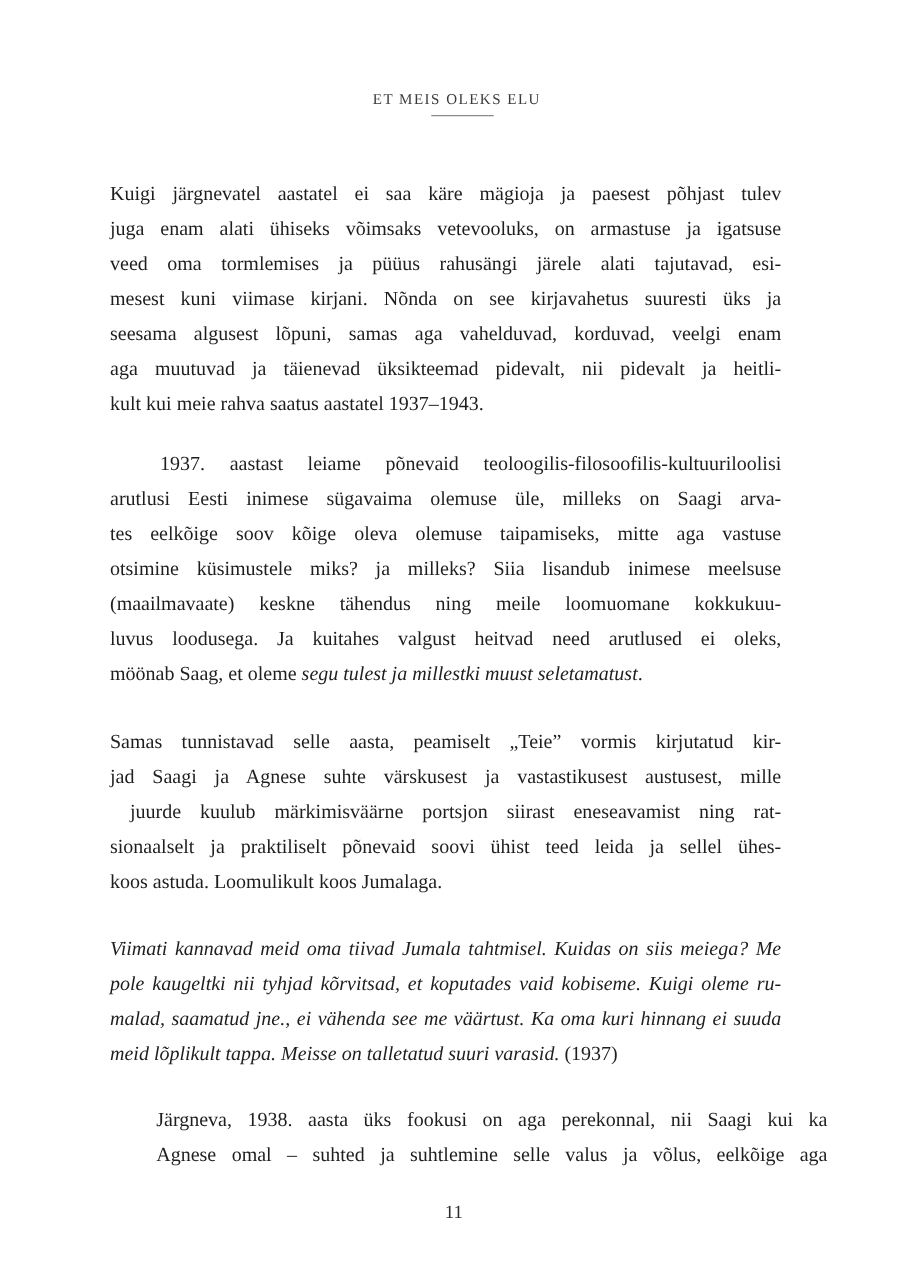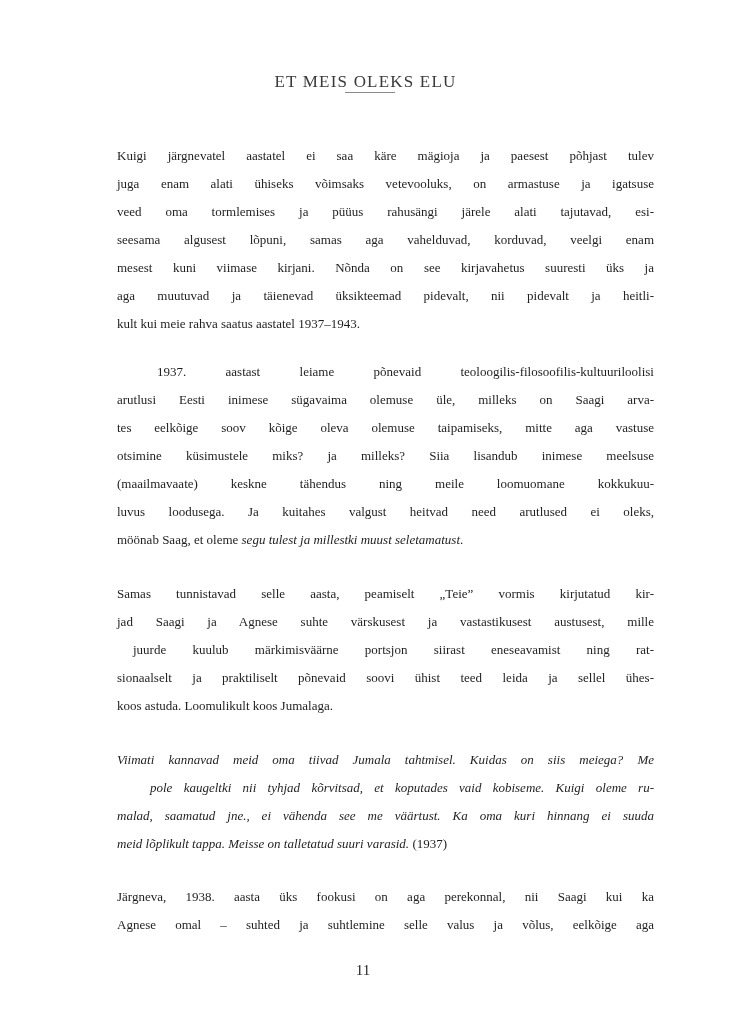--- a/index.html
+++ b/index.html
@@ -5,57 +5,57 @@
     html, body { margin: 0; padding: 0; background: #ffffff; }
     body { width: 731px; height: 1024px; position: relative; overflow: hidden; }
     .page {
       position: absolute; left: 0; top: 0; width: 731px; height: 1024px;
       background: #ffffff;
       font-family: "Liberation Serif", "DejaVu Serif", serif;
       color: #1e1e1e;
     }
     .running-head {
       position: absolute; top: 72px; left: 0; width: 731px; text-align: center;
-      font-size: 17px; letter-spacing: 1.2px; color: #3a3a3a;
+      font-size: 12px; letter-spacing: 1.2px; color: #3a3a3a;
     }
     .running-rule {
       position: absolute; top: 92px; left: 345px; width: 50px; height: 1px; background: #8a8a8a;
     }
     .body-text {
-      position: absolute; left: 117px; width: 537px;
-      font-size: 13px; line-height: 28px; text-align: justify;
+      position: absolute; left: 88px; width: 537px;
+      font-size: 16px; line-height: 28px; text-align: justify;
       hyphens: manual;
     }
     .line { display: block; text-align: justify; text-align-last: justify; white-space: nowrap; }
     .line.last { text-align-last: left; }
     .it { font-style: italic; }
     #p1 { top: 142px; }
     #p2 { top: 358px; }
     #p3 { top: 580px; }
     #p4 { top: 746px; }
-    #p5 { top: 883px; }
+    #p5 { top: 883px; margin-left: 37px; }
     .folio {
       position: absolute; top: 962px; left: 0; width: 726px; text-align: center;
       font-size: 15px; color: #2a2a2a;
     }
   </style>
 </head>
 <body>
 
 <div class="page">
 
   <div class="running-head">ET MEIS OLEKS ELU</div>
   <div class="running-rule"></div>
 
   <div class="body-text" id="p1">
     <span class="line" style="white-space: normal;">Kuigi järgnevatel aastatel ei saa käre mägioja ja paesest põhjast tulev</span>
     <span class="line" style="white-space: normal;">juga enam alati ühiseks võimsaks vetevooluks, on armastuse ja igatsuse</span>
     <span class="line" style="white-space: normal;">veed oma tormlemises ja püüus rahusängi järele alati tajutavad, esi-</span>
+    <span class="line" style="white-space: normal;">mesest kuni viimase kirjani. Nõnda on see kirjavahetus suuresti üks ja</span>
     <span class="line" style="white-space: normal;">seesama algusest lõpuni, samas aga vahelduvad, korduvad, veelgi enam</span>
-    <span class="line" style="white-space: normal;">mesest kuni viimase kirjani. Nõnda on see kirjavahetus suuresti üks ja</span>
     <span class="line" style="white-space: normal;">aga muutuvad ja täienevad üksikteemad pidevalt, nii pidevalt ja heitli-</span>
     <span class="line last">kult kui meie rahva saatus aastatel 1937–1943.</span>
   </div>
 
   <div class="body-text" id="p2">
     <span class="line" style="white-space: normal; margin-left: 40px;">1937. aastast leiame põnevaid teoloogilis-filosoofilis-kultuuriloolisi</span>
     <span class="line" style="white-space: normal;">arutlusi Eesti inimese sügavaima olemuse üle, milleks on Saagi arva-</span>
     <span class="line" style="white-space: normal;">tes eelkõige soov kõige oleva olemuse taipamiseks, mitte aga vastuse</span>
     <span class="line" style="white-space: normal;">otsimine küsimustele miks? ja milleks? Siia lisandub inimese meelsuse</span>
     <span class="line" style="white-space: normal;">(maailmavaate) keskne tähendus ning meile loomuomane kokkukuu-</span>
@@ -66,21 +66,21 @@
   <div class="body-text" id="p3">
     <span class="line" style="white-space: normal;">Samas tunnistavad selle aasta, peamiselt „Teie” vormis kirjutatud kir-</span>
     <span class="line" style="white-space: normal;">jad Saagi ja Agnese suhte värskusest ja vastastikusest austusest, mille</span>
     <span class="line" style="white-space: normal; margin-left: 16px;">juurde kuulub märkimisväärne portsjon siirast eneseavamist ning rat-</span>
     <span class="line" style="white-space: normal;">sionaalselt ja praktiliselt põnevaid soovi ühist teed leida ja sellel ühes-</span>
     <span class="line last">koos astuda. Loomulikult koos Jumalaga.</span>
   </div>
 
   <div class="body-text it" id="p4">
     <span class="line" style="white-space: normal;">Viimati kannavad meid oma tiivad Jumala tahtmisel. Kuidas on siis meiega? Me</span>
-    <span class="line" style="white-space: normal; margin-left: 33px;">pole kaugeltki nii tyhjad kõrvitsad, et koputades vaid kobiseme. Kuigi oleme ru-</span>
+    <span class="line" style="white-space: normal;">pole kaugeltki nii tyhjad kõrvitsad, et koputades vaid kobiseme. Kuigi oleme ru-</span>
     <span class="line" style="white-space: normal;">malad, saamatud jne., ei vähenda see me väärtust. Ka oma kuri hinnang ei suuda</span>
     <span class="line last"><span>meid lõplikult tappa. Meisse on talletatud suuri varasid.</span><span style="font-style:normal"> (1937)</span></span>
   </div>
 
   <div class="body-text" id="p5">
     <span class="line" style="white-space: normal;">Järgneva, 1938. aasta üks fookusi on aga perekonnal, nii Saagi kui ka</span>
     <span class="line" style="white-space: normal;">Agnese omal – suhted ja suhtlemine selle valus ja võlus, eelkõige aga</span>
   </div>
 
   <div class="folio">11</div>

